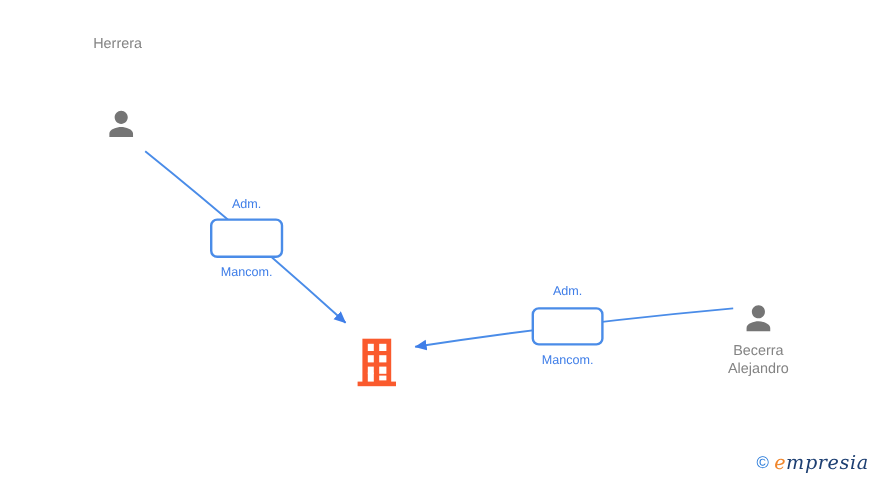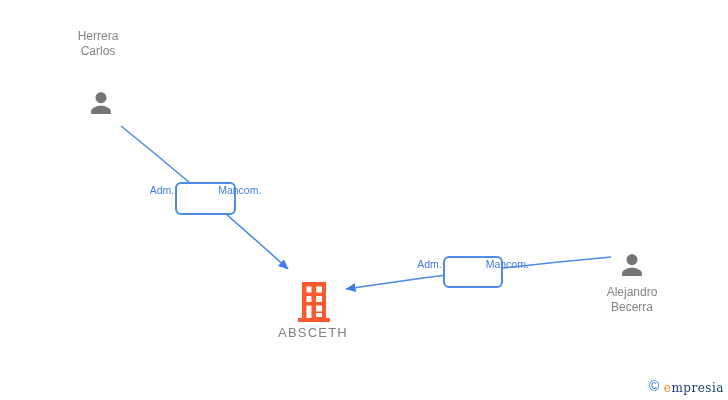--- a/index.html
+++ b/index.html
@@ -31,39 +31,40 @@
     position: absolute;
     box-sizing: border-box;
     background: #ffffff;
     border: 2px solid #4a8ce8;
     border-radius: 6px;
     color: #3f7ee8;
     font-size: 10.5px;
     line-height: 13px;
     text-align: center;
     display: flex;
-    flex-direction: row;
+    flex-direction: column;
     justify-content: center;
     cursor: pointer;
     gap: 44px;
   }
   .watermark {
     position: absolute;
     right: 4px;
     bottom: 4px;
     white-space: nowrap;
   }
   .watermark .cc {
     color: #2176d9;
     font-size: 14px;
     vertical-align: 1px;
   }
   .watermark .brand {
     font-family: "DejaVu Serif", serif;
-    font-size: 12px;
+    font-style: italic;
+    font-size: 16px;
     letter-spacing: 0.5px;
   }
   .watermark .brand-e { color: #f0862b; }
   .watermark .brand-rest { color: #1d3f72; }
 </style>
 </head>
 <body>
 
 <div class="canvas">
 
@@ -75,21 +76,20 @@
       <marker id="arrow2" markerUnits="userSpaceOnUse" markerWidth="11" markerHeight="10" refX="9.5" refY="4.5" orient="auto">
         <path d="M0,0 L10,4.5 L0,9 Z" fill="#3f7ee8"></path>
       </marker>
     </defs>
     <path d="M 121 126 Q 203 192 288 269" fill="none" stroke-width="1.6" marker-end="url(#arrow1)" stroke="#4a8ce8"></path>
     <path d="M 611 257 Q 478 269 346 289" fill="none" stroke-width="1.6" marker-end="url(#arrow2)" stroke="#4a8ce8"></path>
   </svg>
 
   <div class="node-label" style="left:38px; top:29px; width:120px;text-align:center;">
     <div>Herrera</div>
-    <div>Carlos</div>
   </div>
   <svg class="icon-abs" style="left:85px; top:87px;" width="32" height="32" viewBox="0 0 24 24">
     <path d="M12 12.2c2.3 0 4.1-1.85 4.1-4.1S14.3 4 12 4 7.9 5.85 7.9 8.1s1.8 4.1 4.1 4.1zm0 1.9c-2.75 0-7.4 1.4-7.4 4.15V20.3h14.8v-2.05c0-2.75-4.65-4.15-7.4-4.15z" fill="#757575"></path>
   </svg>
 
   <div class="edge-label" style="left:175px; top:182px; width:61px; height:33px;">
     <div>Adm.</div>
     <div>Mancom.</div>
   </div>
 
@@ -103,34 +103,33 @@
       <rect x="19" y="4.5" width="6" height="6"></rect>
       <rect x="9.5" y="14" width="5" height="6"></rect>
       <rect x="19" y="14" width="6" height="6"></rect>
       <rect x="9.5" y="23.5" width="5" height="6"></rect>
       <rect x="19" y="23.5" width="6" height="6"></rect>
       <rect x="9.5" y="28.5" width="5" height="7.5"></rect>
       <rect x="19" y="31" width="6" height="4"></rect>
     </g>
   </svg>
   <div class="node-label company-label" style="left:243px; top:325px; width:140px;">
-    <div>ABSCETH</div>
   </div>
 
   <div class="edge-label" style="left:443px; top:256px; width:60px; height:32px;">
     <div>Adm.</div>
     <div>Mancom.</div>
   </div>
 
   <svg class="icon-abs" style="left:616px; top:249px;" width="32" height="32" viewBox="0 0 24 24">
     <path d="M12 12.2c2.3 0 4.1-1.85 4.1-4.1S14.3 4 12 4 7.9 5.85 7.9 8.1s1.8 4.1 4.1 4.1zm0 1.9c-2.75 0-7.4 1.4-7.4 4.15V20.3h14.8v-2.05c0-2.75-4.65-4.15-7.4-4.15z" fill="#757575"></path>
   </svg>
   <div class="node-label" style="left:570px; top:285px; width:124px;">
+    <div>Becerra</div>
     <div>Alejandro</div>
-    <div>Becerra</div>
   </div>
 
   <div class="watermark">
     <span class="cc">©</span>
     <span class="brand"><span class="brand-e">e</span><span class="brand-rest">mpresia</span></span>
   </div>
 
 </div>
 
 </body></html>

